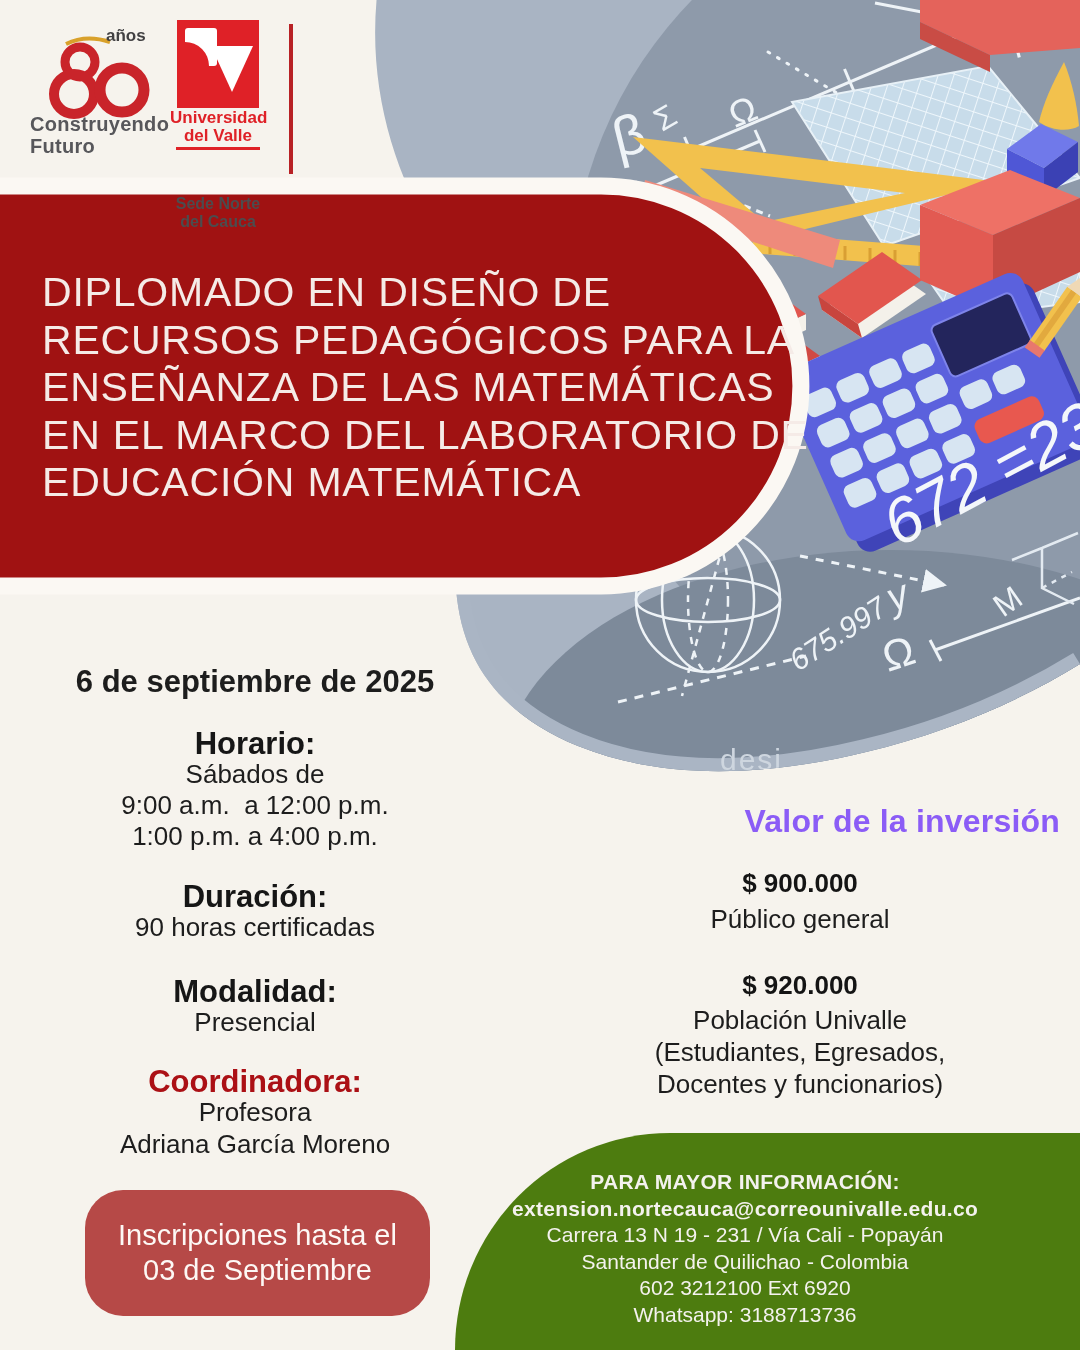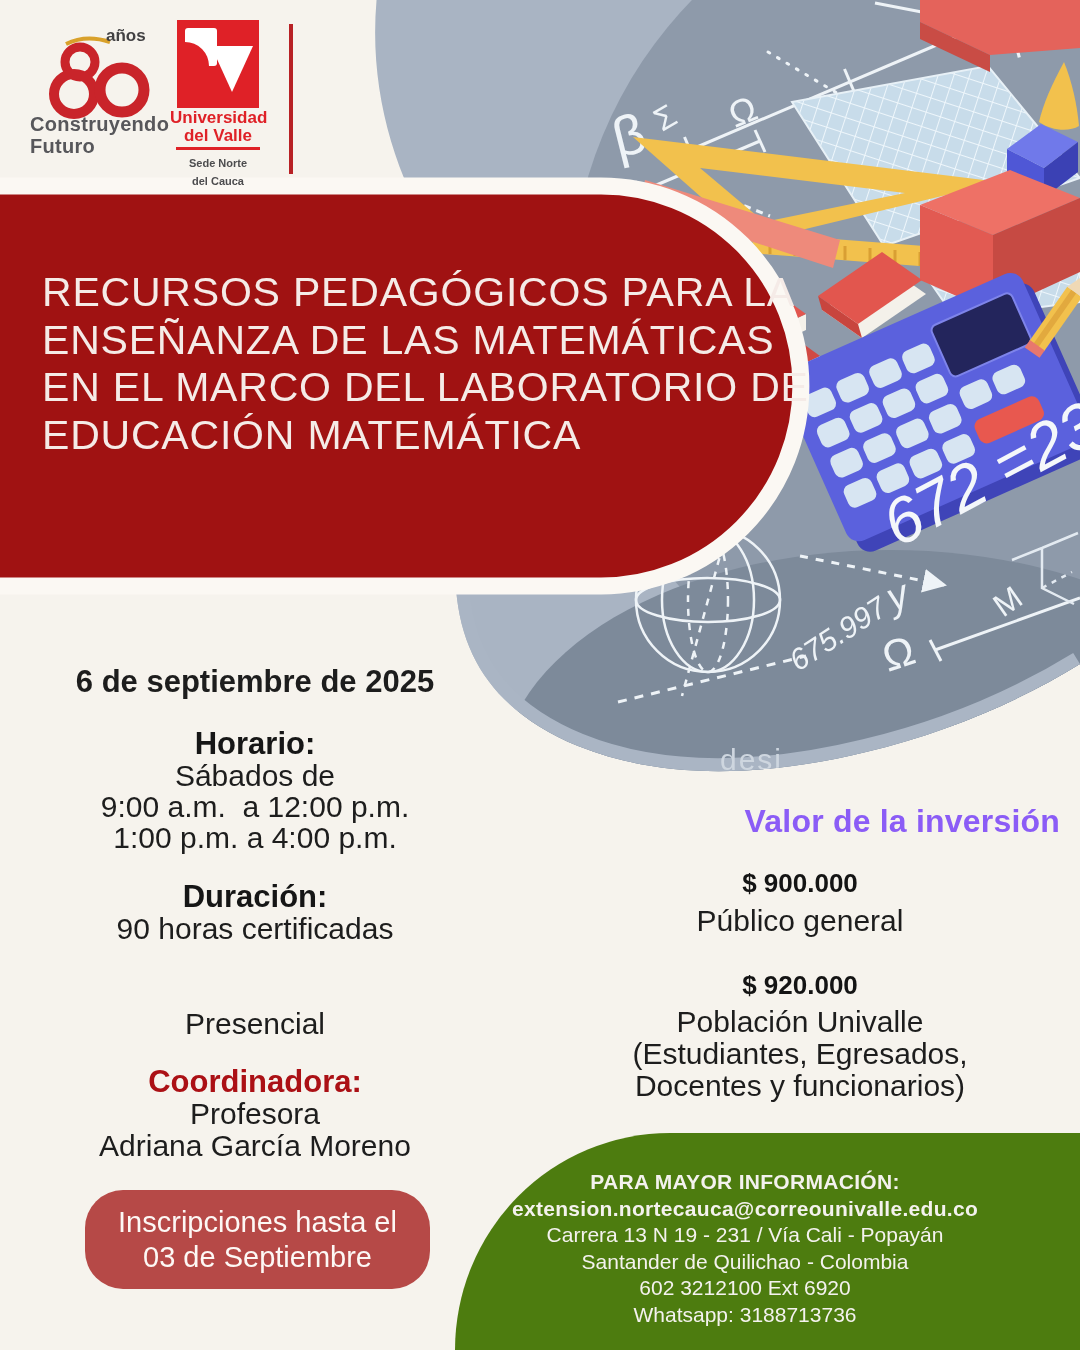--- a/index.html
+++ b/index.html
@@ -14,47 +14,47 @@
   
   .logo80{left:30px; top:14px; width:225px; height:160px;}
   .logo80 .anios{position:absolute; left:76px; top:12px; font-size:17px; color:#414042; font-weight:700;}
   .logo80 .tag{position:absolute; left:0; width:205px; text-align:left; font-weight:700; color:#57575b; font-size:20px; letter-spacing:.3px;}
   .logo80 .tag1{top:99px;}
   .logo80 .tag2{top:121px;}
   .uv{left:170px; top:16px; width:96px; height:180px; text-align:center;}
   .uv .n{position:absolute; width:96px; text-align:center; font-weight:700; color:#df2127; font-size:17px; line-height:17px;}
   .uv .n1{top:93px;} .uv .n2{top:111px;}
   .uv .bar{position:absolute; left:6px; top:131px; width:84px; height:3px; background:#df2127;}
-  .uv .c{position:absolute; width:96px; text-align:center; font-weight:700; color:#4c4c4e; font-size:11px; line-height:15px;}
+  .uv .c{position:absolute; width:96px; text-align:center; font-weight:700; color:#4c4c4e; font-size:16px; line-height:15px;margin-top:40px;}
   .uv .c1{top:140px;} .uv .c2{top:158px;}
   .vdivider{left:289px; top:24px; width:4px; height:150px; background:#b82125;}
 
   
   .title{
     left:42px; top:269px; width:720px;
     color:#f5ebe7; font-size:41px; line-height:47.5px;
     letter-spacing:.8px; font-weight:400; z-index:5;
   }
   .title div{white-space:nowrap;}
 
   
   .lcol{left:35px; width:440px; text-align:center; white-space:nowrap;}
   .label{font-size:31px; font-weight:700; color:#161616;}
   .label.red{color:#ab1015;}
-  .val{font-size:30px; color:#1d1d1d;}
+  .val{font-size:26px; color:#1d1d1d;}
   .val.bold{font-weight:700; font-size:31px;}
 
   
   .rcol{left:540px; width:520px; text-align:center; white-space:nowrap;}
   .price{font-size:26px; font-weight:700; color:#141414;}
   .rhead{font-size:32px; font-weight:700; color:#8b5cf6; letter-spacing:.2px;text-align:right;}
 
   
   .cta{
-    left:85px; top:1190px; width:345px; height:99px;
+    left:85px; top:1190px; width:345px; height:126px;
     background:#b64947; border-radius:38px;
     display:flex; flex-direction:column; justify-content:center;
     text-align:center; color:#fdf8f5; font-size:29px; line-height:35px;
     cursor:pointer; z-index:4;
   }
 
   
   .contact{
     left:455px; top:1133px; width:625px; height:242px;
     background:#4d7c0f; border-top-left-radius:215px 217px; z-index:3;
@@ -248,36 +248,38 @@
     <div class="n n1">Universidad</div>
     <div class="n n2">del Valle</div>
     <div class="bar"></div>
     <div class="c c1">Sede Norte</div>
     <div class="c c2">del Cauca</div>
   </div>
 
   <div class="abs vdivider" style="z-index:6"></div>
 
   <div class="abs title">
+    <div>DIPLOMADO EN DISEÑO DE</div>
     <div>RECURSOS PEDAGÓGICOS PARA LA</div>
     <div>ENSEÑANZA DE LAS MATEMÁTICAS</div>
     <div>EN EL MARCO DEL LABORATORIO DE</div>
     <div>EDUCACIÓN MATEMÁTICA</div>
   </div>
 
   <div class="abs lcol val bold" style="top:664px">6 de septiembre de 2025</div>
 
   <div class="abs lcol label" style="top:726px">Horario:</div>
   <div class="abs lcol val" style="top:759px">Sábados de</div>
   <div class="abs lcol val" style="top:790px">9:00 a.m.&nbsp; a 12:00 p.m.</div>
   <div class="abs lcol val" style="top:821px">1:00 p.m. a 4:00 p.m.</div>
 
   <div class="abs lcol label" style="top:879px">Duración:</div>
   <div class="abs lcol val" style="top:912px">90 horas certificadas</div>
 
+  <div class="abs lcol label" style="top:974px">Modalidad:</div>
   <div class="abs lcol val" style="top:1007px">Presencial</div>
 
   <div class="abs lcol label red" style="top:1064px">Coordinadora:</div>
   <div class="abs lcol val" style="top:1097px">Profesora</div>
   <div class="abs lcol val" style="top:1129px">Adriana García Moreno</div>
 
   <div class="abs rcol rhead" style="top:803px">Valor de la inversión</div>
   <div class="abs rcol price" style="top:868px">$ 900.000</div>
   <div class="abs rcol val" style="top:904px">Público general</div>
   <div class="abs rcol price" style="top:970px">$ 920.000</div>

